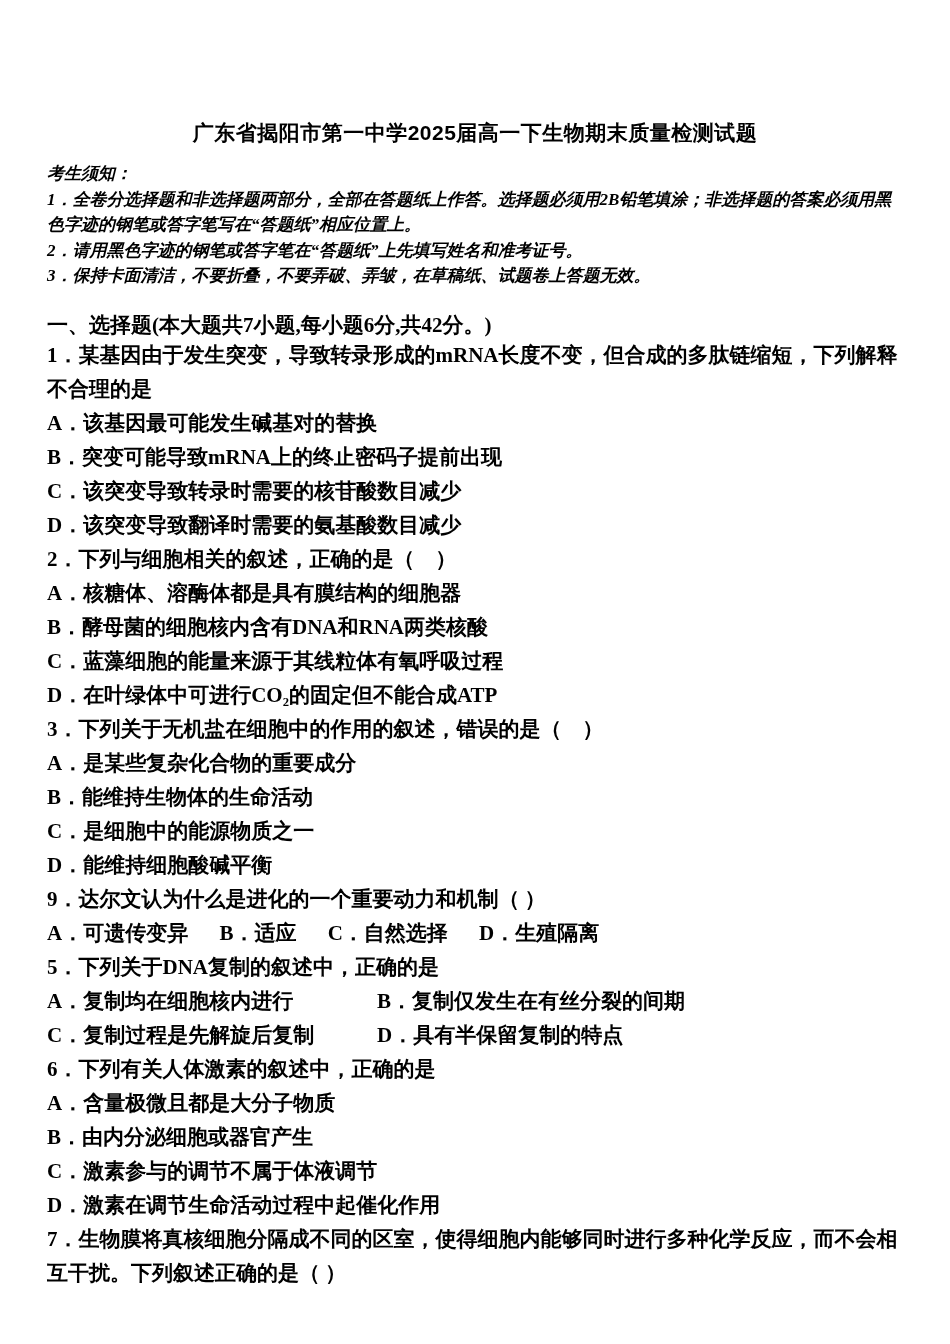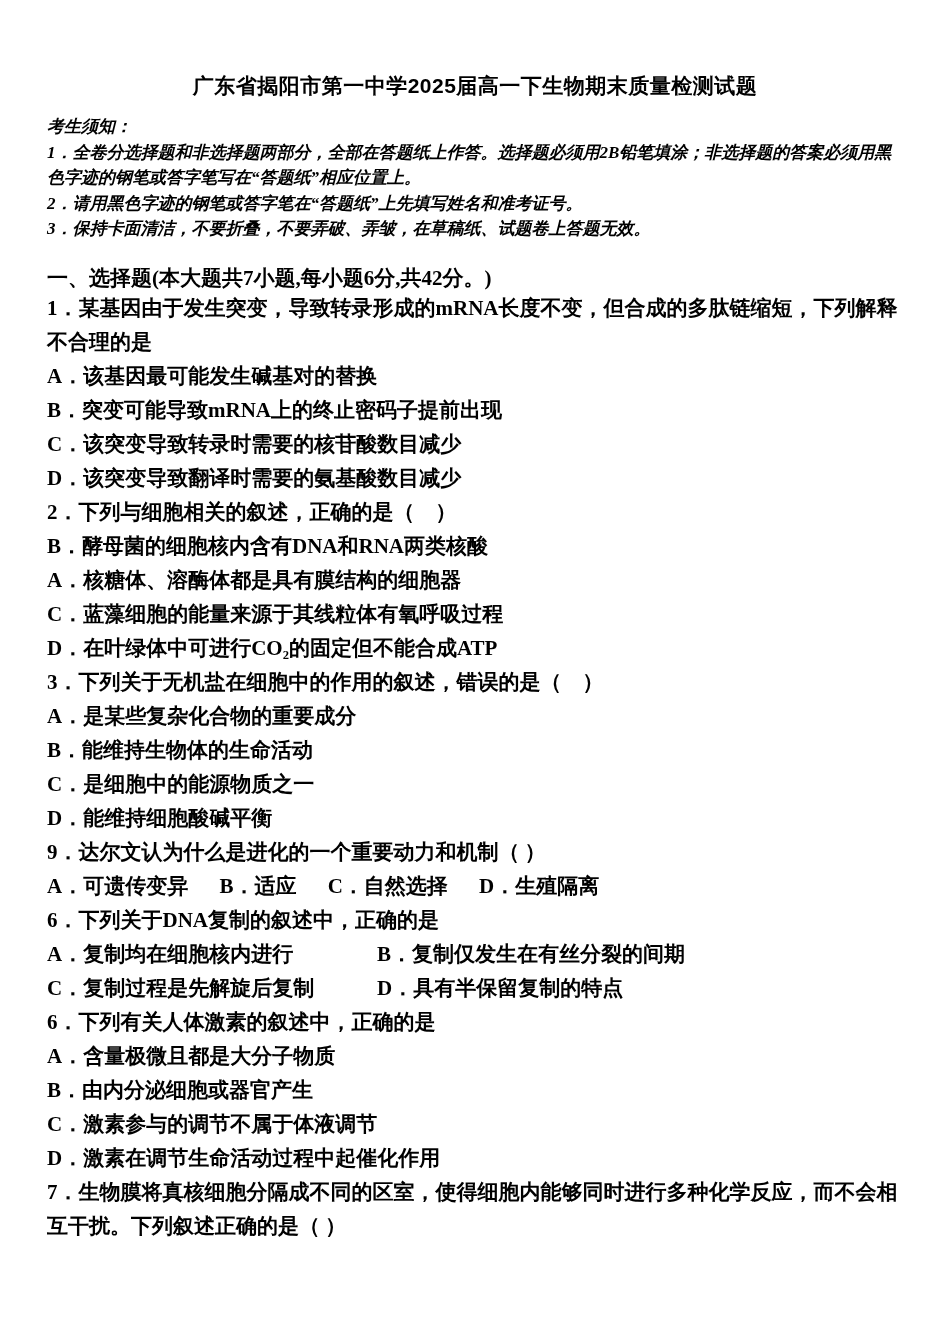--- a/index.html
+++ b/index.html
@@ -11,21 +11,21 @@
     width: 950px;
     height: 1344px;
     color: #000000;
     font-family: "Liberation Serif", "DejaVu Serif", serif;
     overflow: hidden;
   }
   .page {
     box-sizing: border-box;
     width: 950px;
     height: 1344px;
-    padding: 72px 47px 0 47px;
+    padding: 119px 47px 0 47px;
   }
   .title {
     margin: 0 0 14px 0;
     font-family: "Liberation Sans", "DejaVu Sans", sans-serif;
     font-weight: 700;
     font-size: 21px;
     line-height: 28px;
     text-align: center;
     letter-spacing: 0.5px;
   }
@@ -75,22 +75,22 @@
   <div class="question">
     <div class="line stem">1．某基因由于发生突变，导致转录形成的mRNA长度不变，但合成的多肽链缩短，下列解释不合理的是</div>
     <div class="line opt">A．该基因最可能发生碱基对的替换</div>
     <div class="line opt">B．突变可能导致mRNA上的终止密码子提前出现</div>
     <div class="line opt">C．该突变导致转录时需要的核苷酸数目减少</div>
     <div class="line opt">D．该突变导致翻译时需要的氨基酸数目减少</div>
   </div>
 
   <div class="question">
     <div class="line stem">2．下列与细胞相关的叙述，正确的是（　）</div>
+    <div class="line opt">A．核糖体、溶酶体都是具有膜结构的细胞器</div>
     <div class="line opt">B．酵母菌的细胞核内含有DNA和RNA两类核酸</div>
-    <div class="line opt">A．核糖体、溶酶体都是具有膜结构的细胞器</div>
     <div class="line opt">C．蓝藻细胞的能量来源于其线粒体有氧呼吸过程</div>
     <div class="line opt">D．在叶绿体中可进行CO₂的固定但不能合成ATP</div>
   </div>
 
   <div class="question">
     <div class="line stem">3．下列关于无机盐在细胞中的作用的叙述，错误的是（　）</div>
     <div class="line opt">A．是某些复杂化合物的重要成分</div>
     <div class="line opt">B．能维持生物体的生命活动</div>
     <div class="line opt">C．是细胞中的能源物质之一</div>
     <div class="line opt">D．能维持细胞酸碱平衡</div>
@@ -100,21 +100,21 @@
     <div class="line stem">9．达尔文认为什么是进化的一个重要动力和机制（ ）</div>
     <div class="line opt-row">
       <span class="inline-opt">A．可遗传变异</span>
       <span class="inline-opt">B．适应</span>
       <span class="inline-opt">C．自然选择</span>
       <span class="inline-opt">D．生殖隔离</span>
     </div>
   </div>
 
   <div class="question">
-    <div class="line stem">6．下列关于DNA复制的叙述中，正确的是</div>
+    <div class="line stem">5．下列关于DNA复制的叙述中，正确的是</div>
     <div class="twocol">
       <div class="line opt">A．复制均在细胞核内进行</div>
       <div class="line opt">B．复制仅发生在有丝分裂的间期</div>
       <div class="line opt">C．复制过程是先解旋后复制</div>
       <div class="line opt">D．具有半保留复制的特点</div>
     </div>
   </div>
 
   <div class="question">
     <div class="line stem">6．下列有关人体激素的叙述中，正确的是</div>

